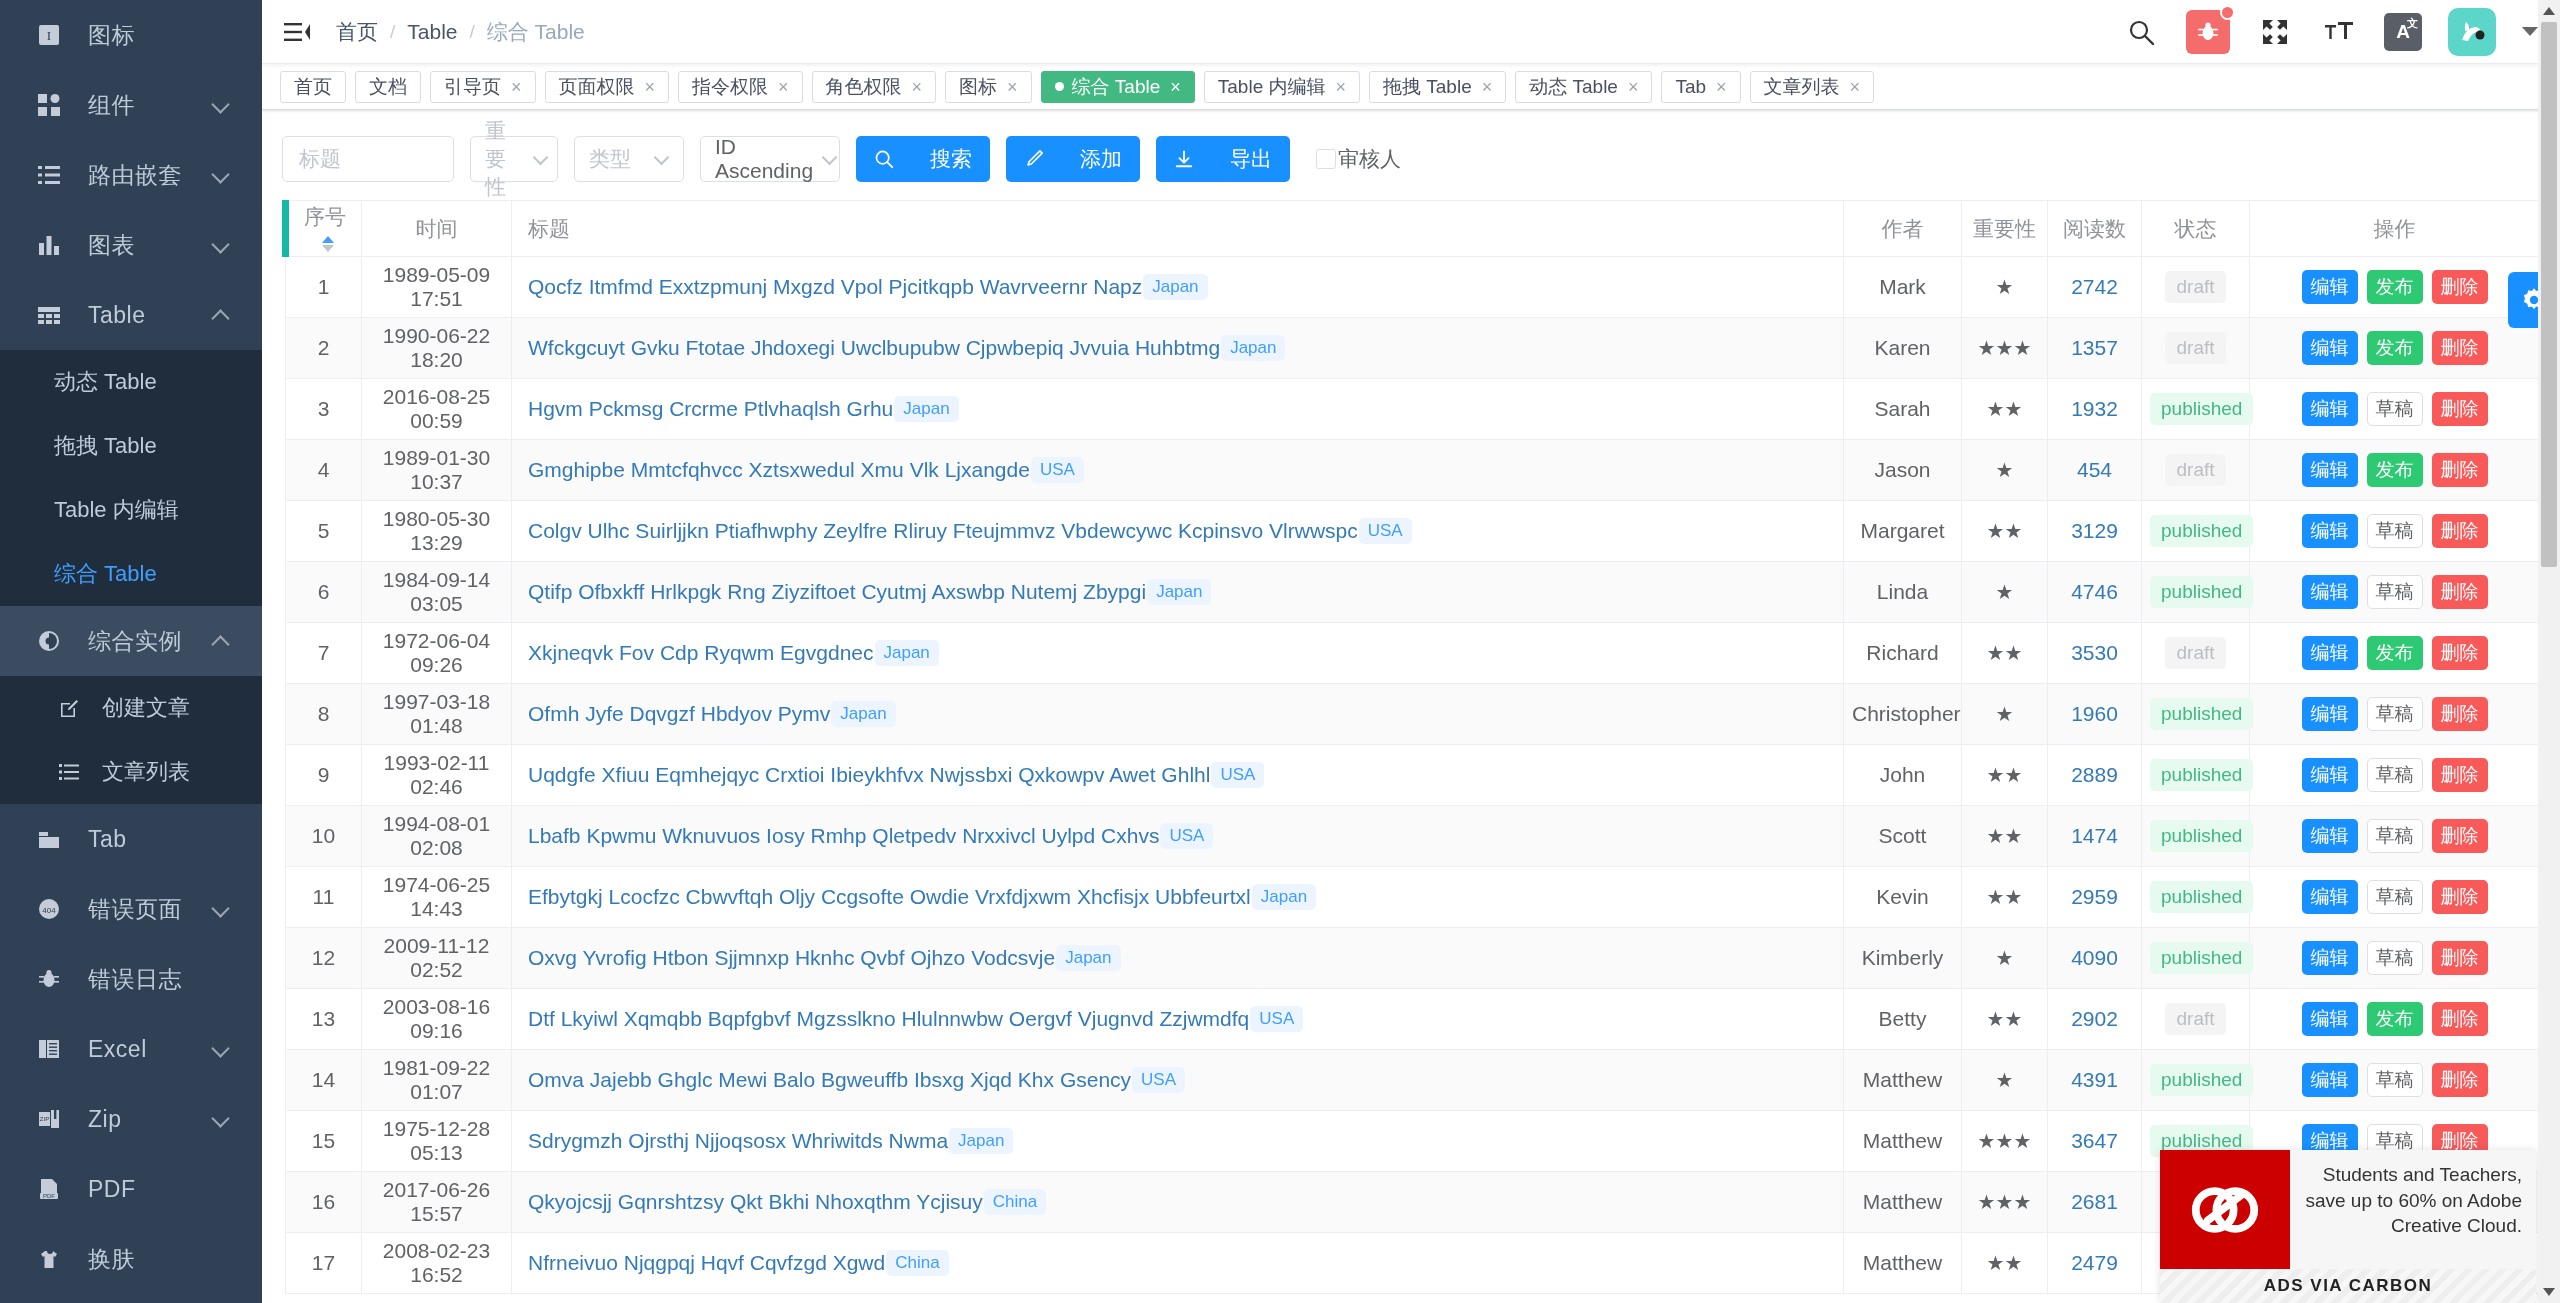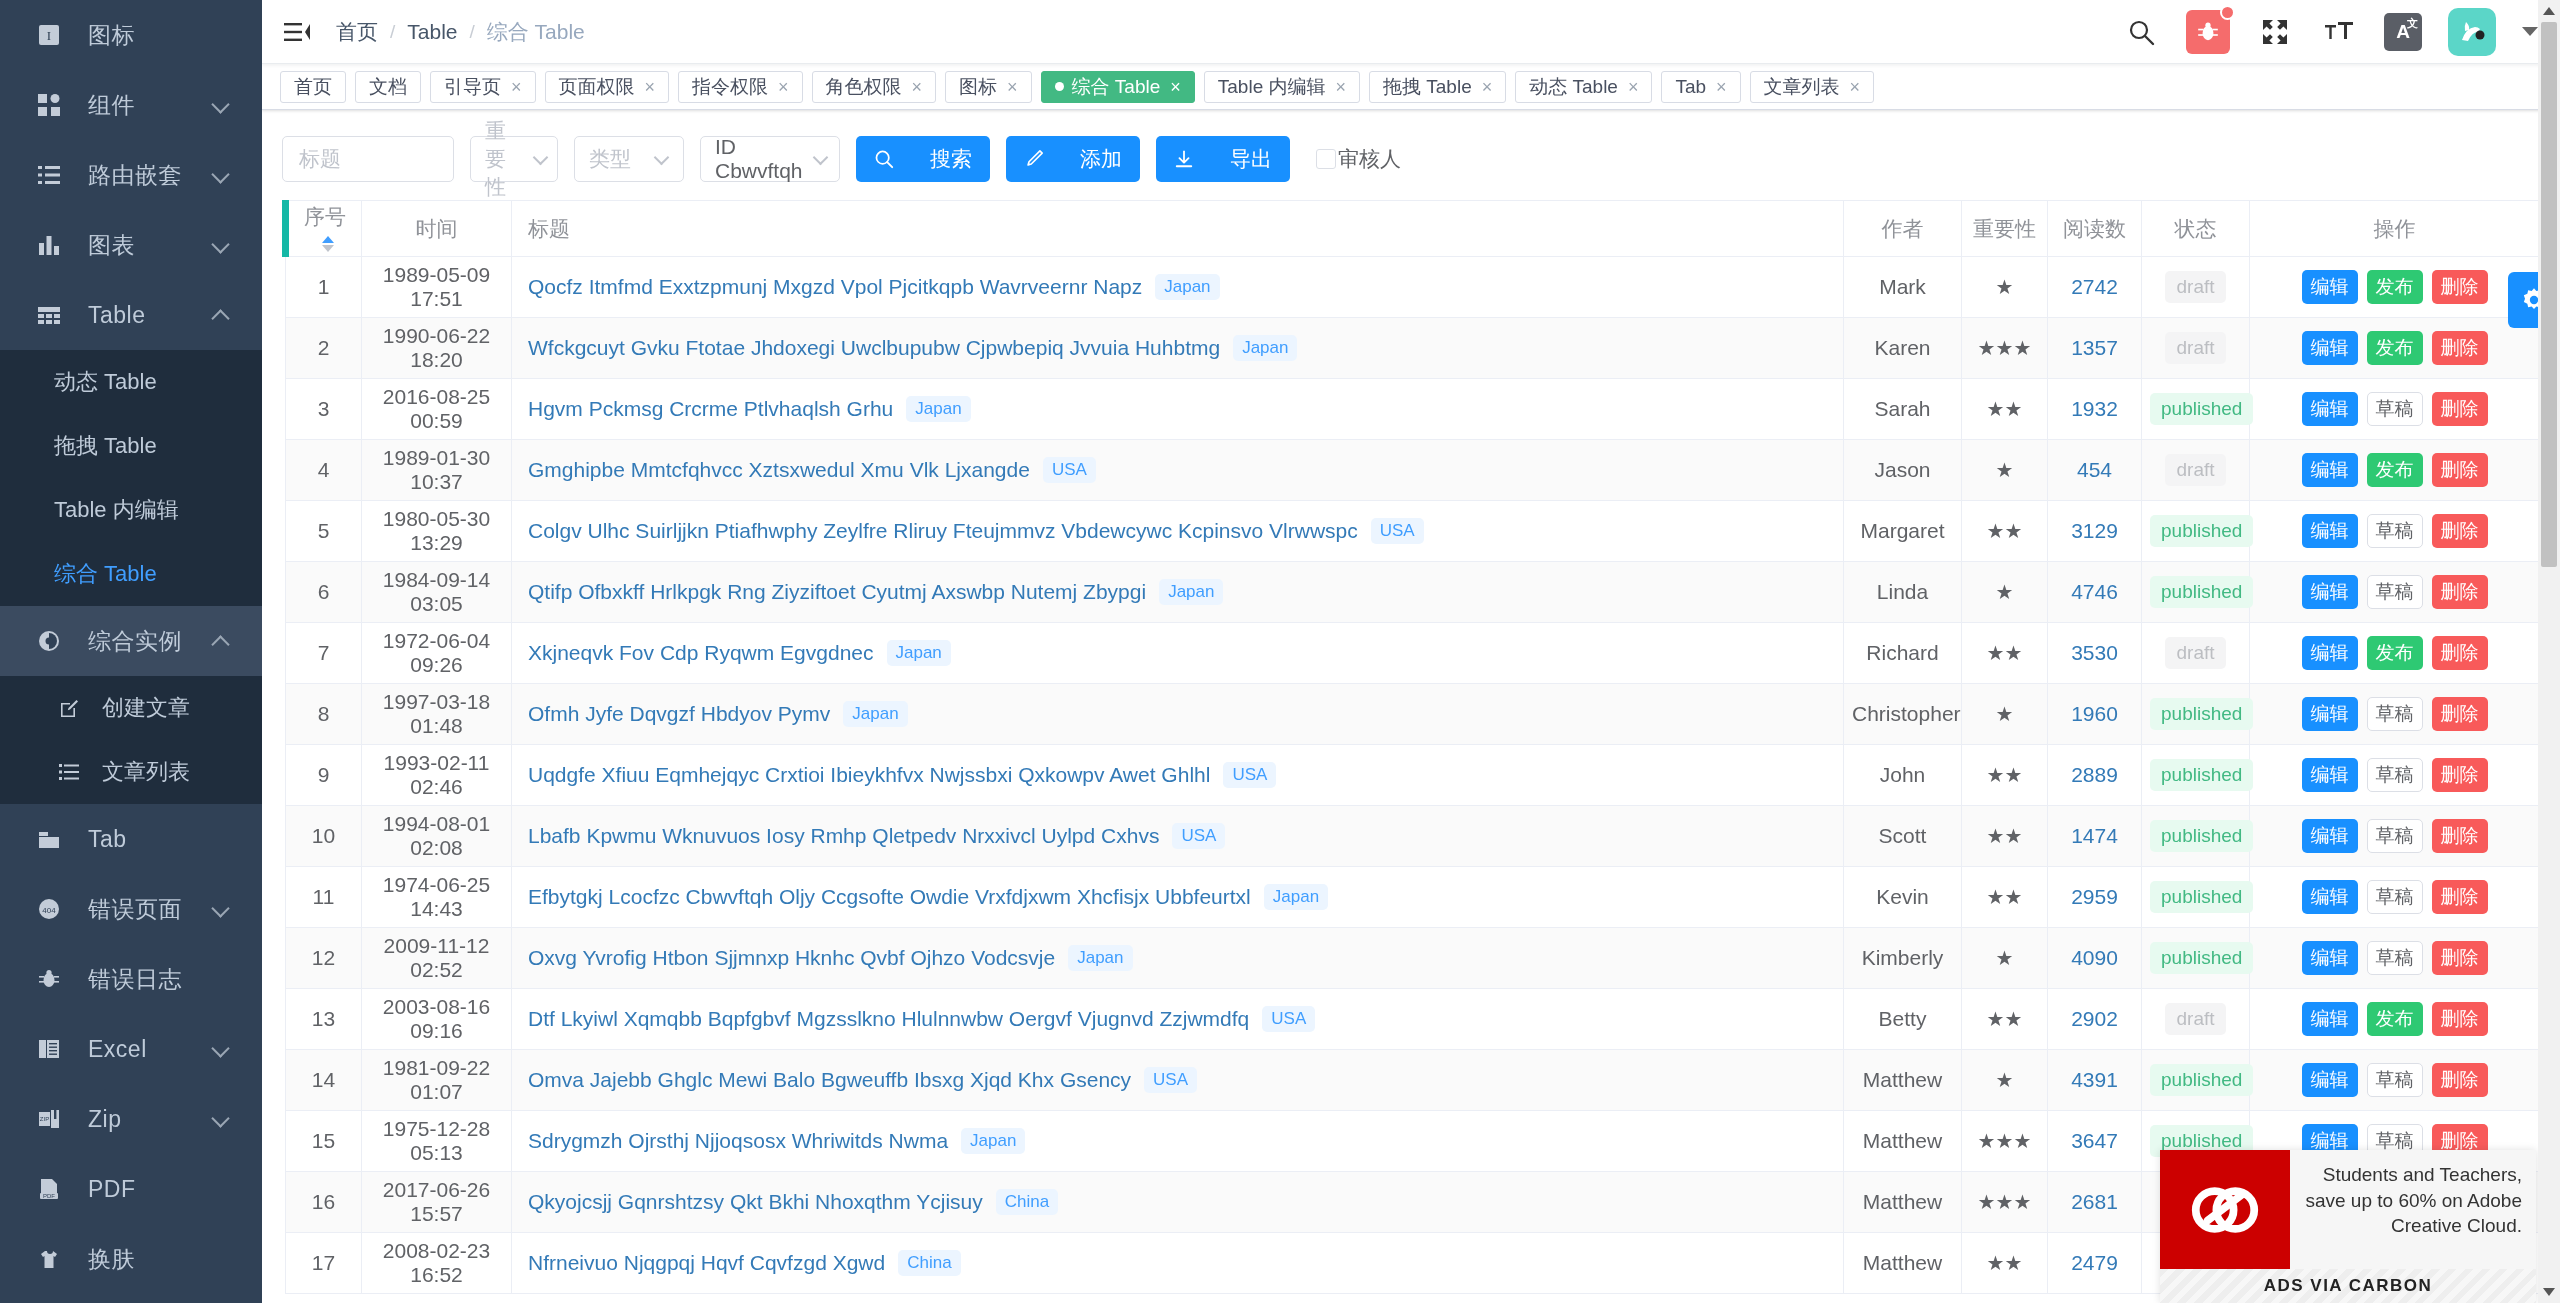--- a/index.html
+++ b/index.html
@@ -136,21 +136,21 @@
   tbody td {
     height: 61px; font-size: 21px; color: #606266;
     border-bottom: 1px solid #ebeef5; border-right: 1px solid #ebeef5;
     text-align: center; padding: 0 8px;
   }
   tbody td:first-child { border-left: 1px solid #ebeef5; }
   tbody tr:nth-child(even) { background: #fafafa; }
   td.left { text-align: left; padding-left: 16px; }
   .title-link { color: #337ab7; cursor: pointer; }
   .badge-country {
-    display: inline-block; margin-left: 13px; padding: 3px 9px;
+    display: inline-block; margin-left: 1px; padding: 3px 9px;
     background: #ecf5ff; color: #409eff; border-radius: 5px; font-size: 17px;
     vertical-align: 2px;
   }
   .reads { color: #337ab7; cursor: pointer; }
   .stars { color: #606266; font-size: 20px; letter-spacing: 0px; }
   .status {
     display: inline-block; padding: 5px 11px; border-radius: 5px; font-size: 19px;
   }
   .status.draft { background: #f4f4f5; color: #bcbec2; text-align: center; }
   .status.published { background: #e7faf0; color: #42b983; }
@@ -532,21 +532,21 @@
       </div>
       <div class="sel w1">
         <span>重要性</span>
         <span class="chev"></span>
       </div>
       <div class="sel w2">
         <span>类型</span>
         <span class="chev"></span>
       </div>
       <div class="sel w3">
-        <span>ID Cbwvftqh</span>
+        <span>ID Ascending</span>
         <span class="chev"></span>
       </div>
       <button class="btn primary">
         <svg width="20" height="20" viewBox="0 0 22 22">
             <circle cx="9.5" cy="9.5" r="6.8" fill="none" stroke="#fff" stroke-width="1.9"></circle>
             <line x1="14.5" y1="14.5" x2="20" y2="20" stroke="#fff" stroke-width="2.1" stroke-linecap="round"></line>
           </svg>
         <span>搜索</span>
       </button>
       <button class="btn primary">

